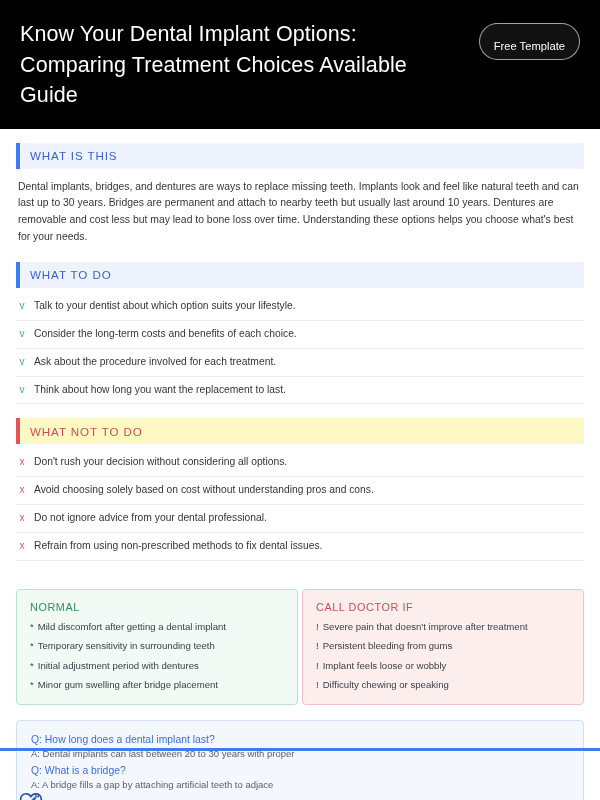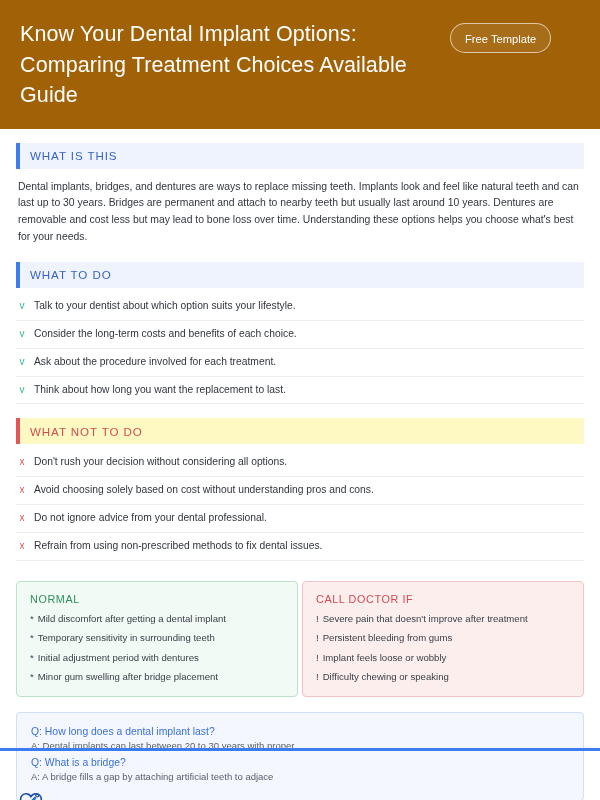--- a/index.html
+++ b/index.html
@@ -13,44 +13,44 @@
   .page {
     position: relative;
     width: 600px;
     height: 800px;
     background: #ffffff;
     overflow: hidden;
   }
 
   
   .header {
-    background: #a16207;
+    background: #000000;
     padding: 16px 20px 18px 20px;
     min-height: 116px;
     display: flex;
     align-items: flex-start;
-    justify-content: flex-start;
+    justify-content: space-between;
   }
   .header-title {
     color: #ffffff;
     font-size: 21.5px;
     font-weight: 400;
     line-height: 1.42;
     letter-spacing: 0.1px;
     max-width: 430px;
     padding-top: 3px;
   }
   .badge {
     flex: none;
     margin-top: 7px;
     border: 1px solid rgba(255,255,255,0.62);
     border-radius: 20px;
     color: #ffffff;
     font-size: 11.2px;
-    padding: 9px 14px 7px 14px;
+    padding: 16px 14px 7px 14px;
     white-space: nowrap;
     background: rgba(255,255,255,0.07);
   }
 
   
   .content {
     padding: 0 16px;
   }
 
   .section-head {
@@ -97,21 +97,21 @@
     line-height: 1;
     text-align: center;
   }
   .mark.ok  { color: #35bb7d; }
   .mark.no  { color: #e4555a; }
 
   
   .cols {
     display: flex;
     gap: 4px;
-    margin-top: 20px;
+    margin-top: 28px;
   }
   .box {
     flex: 1 1 0;
     border-radius: 4px;
     padding: 11px 13px 13px 13px;
     min-height: 98px;
   }
   .box.green { background: #f1faf4; border: 1px solid #b9e4c9; }
   .box.red   { background: #fdeeee; border: 1px solid #f3c3c5; }
   .box-title {

